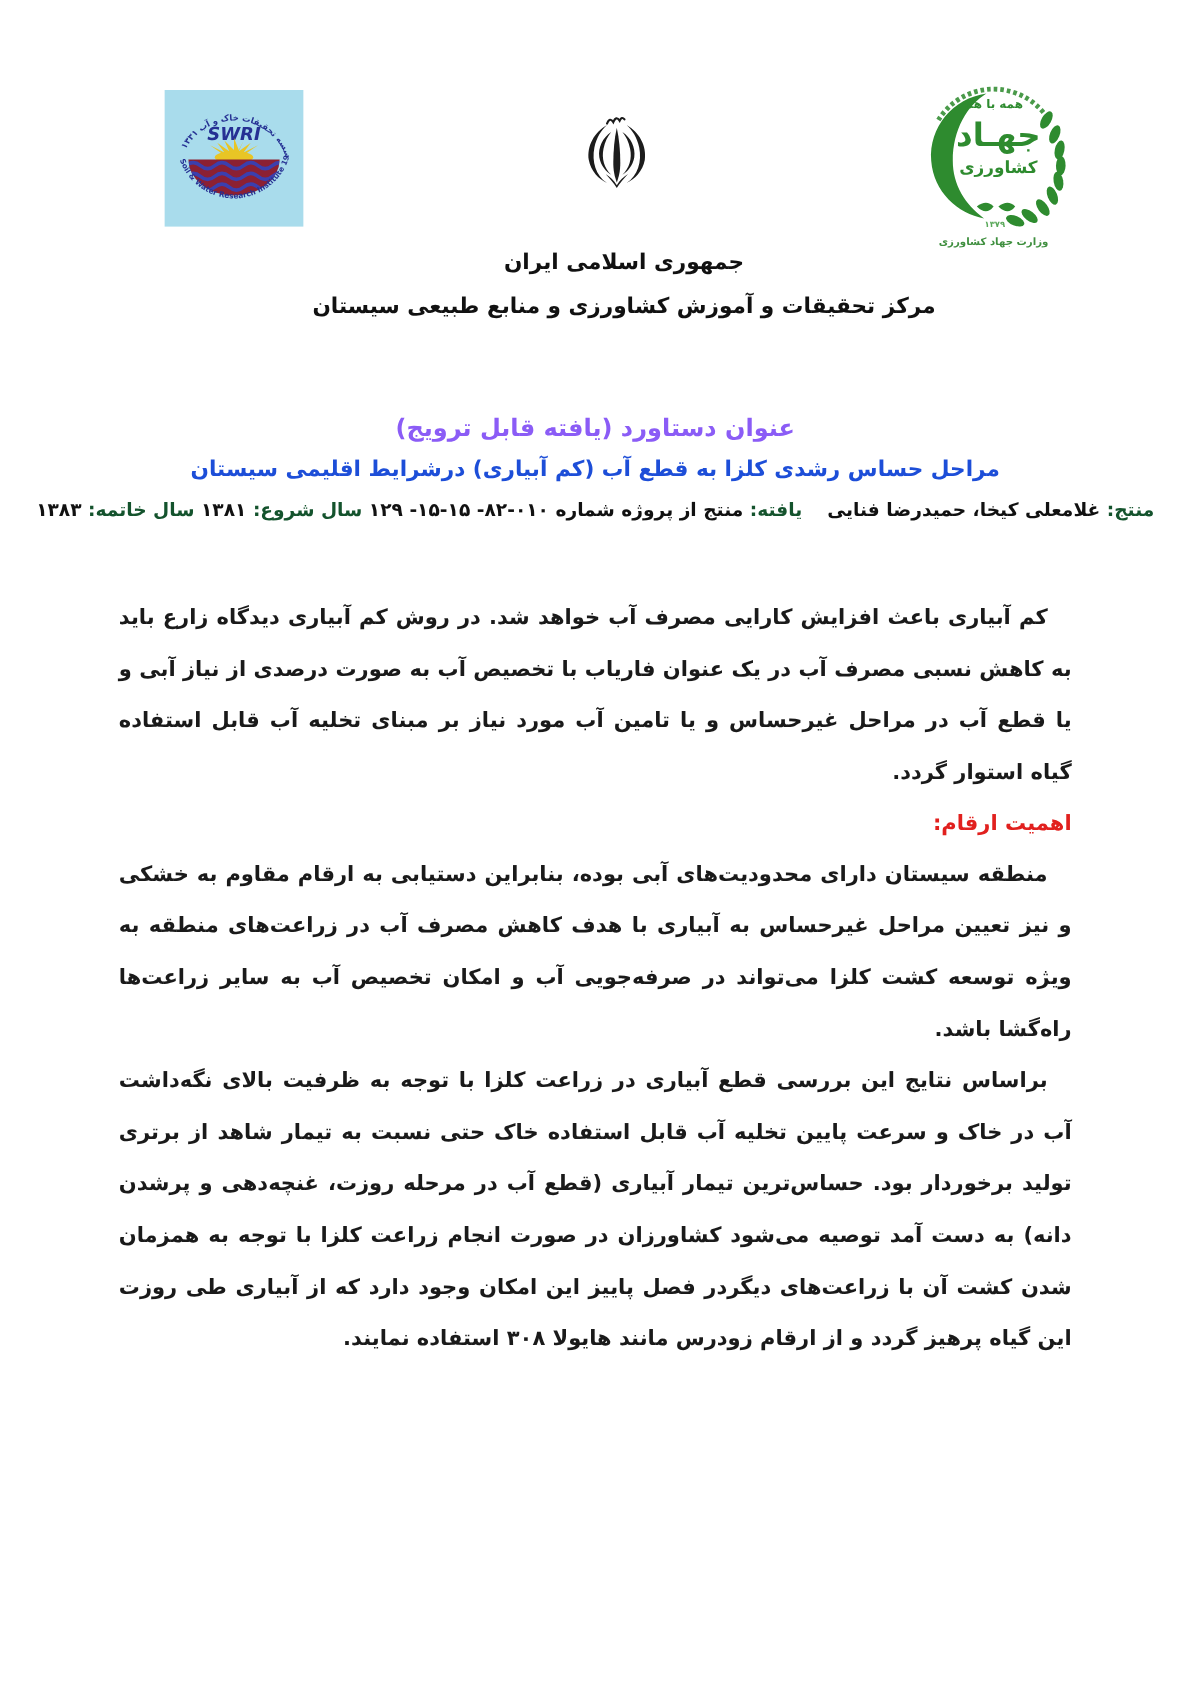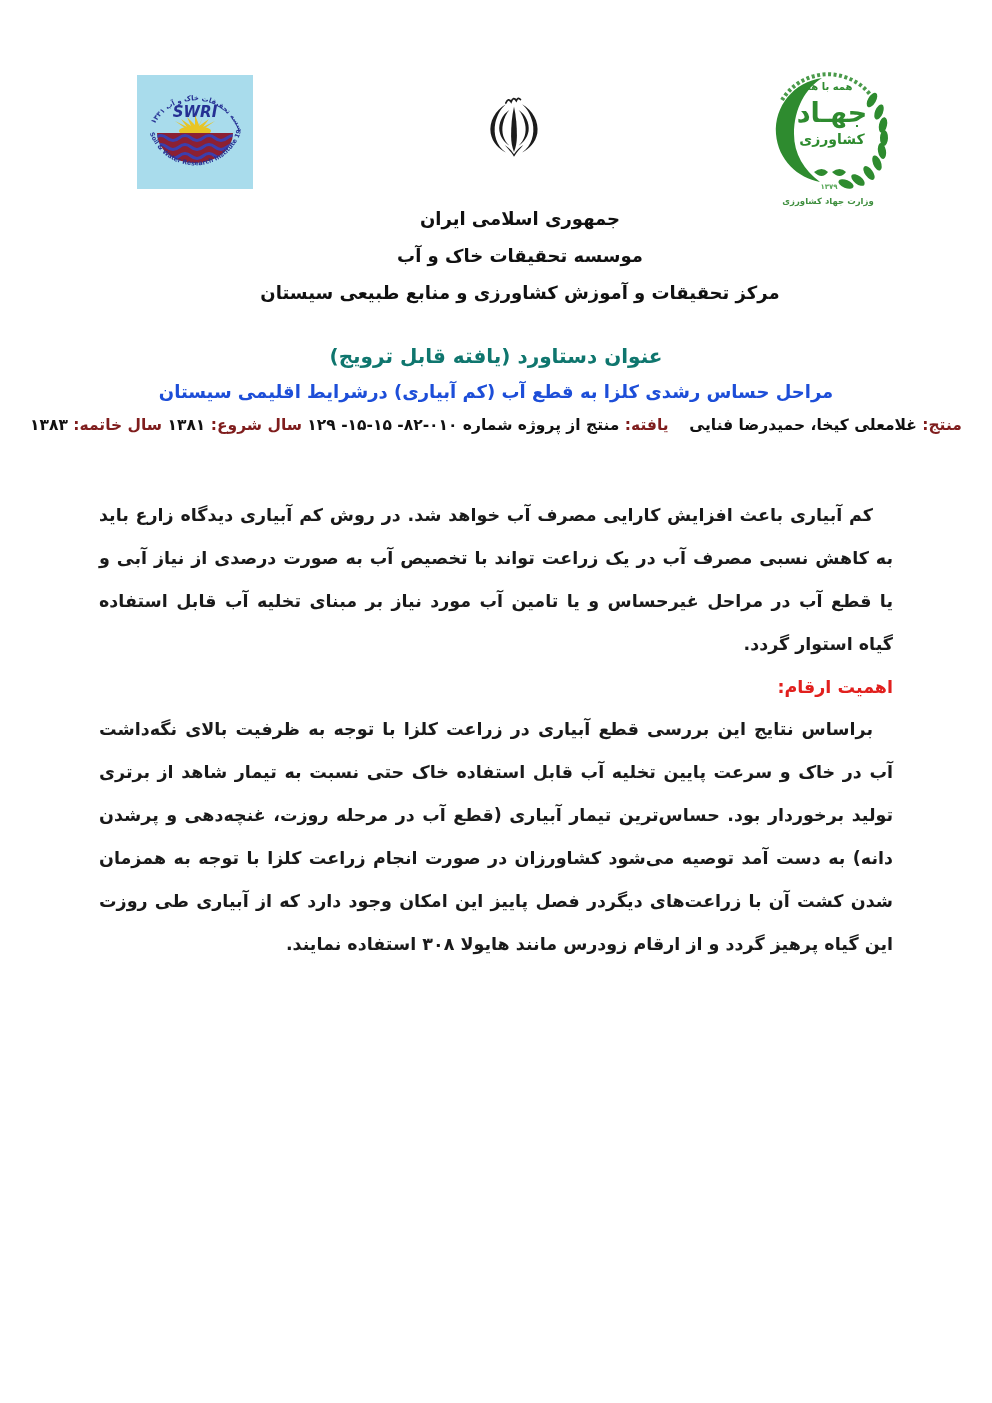--- a/index.html
+++ b/index.html
@@ -14,24 +14,24 @@
   .logo-emblem { position:absolute; left:477px; top:96px;  width:74px;  height:70px;  }
   .logo-jahad  { position:absolute; left:752px; top:56px;  width:152px; height:152px; }
   .logo-swri svg, .logo-emblem svg, .logo-jahad svg { width:100%; height:100%; display:block; }
 
   
   .header-block { position:absolute; top:200px; left:0; width:100%; text-align:center; direction:rtl; }
   .header-line  { font-size:18px; font-weight:bold; line-height:37px; color:#111;padding-left:48px; }
 
   
   .title-block { position:absolute; top:341px; left:0; width:100%; text-align:center; direction:rtl; }
-  .doc-title    { font-size:20px; font-weight:bold; color:#0f766e; line-height:30px; margin-bottom:7px; }
+  .doc-title    { font-size:20px; font-weight:bold; color:#8b5cf6; line-height:30px; margin-bottom:7px; }
   .doc-subtitle { font-size:18px; font-weight:bold; color:#1d4ed8;   line-height:28px; margin-bottom:6px; }
   .doc-meta     { font-size:15.5px; font-weight:bold; color:#111; line-height:26px; white-space:nowrap; }
-  .doc-meta .lbl { color:#7f1d1d; }
+  .doc-meta .lbl { color:#14532d; }
   .doc-meta .gap { display:inline-block; width:10px; }
 
   
   .content { position:absolute; top:494px; right:99px; left:99px; direction:rtl; }
   .section-heading {
     font-size:17.5px; font-weight:bold; color:#e1201e;
     line-height:42px; text-align:right;
   }
   .para {
     font-size:17.5px; font-weight:bold; color:#1a1a1a;
@@ -123,41 +123,41 @@
       <text x="76" y="34" text-anchor="middle" font-size="10" font-weight="bold" fill="#2e8b2f">همه با هم</text>
       <text x="80" y="66" text-anchor="middle" font-size="27" font-weight="bold" fill="#2e8b2f">جهـاد</text>
       <text x="80" y="88" text-anchor="middle" font-size="14" font-weight="bold" fill="#2e8b2f">کشاورزی</text>
       <text x="77" y="133" text-anchor="middle" font-size="7" font-weight="bold" fill="#5aa85a">۱۳۷۹</text>
       <text x="76" y="148" text-anchor="middle" font-size="8.5" font-weight="bold" fill="#3f8f3f">وزارت جهاد کشاورزی</text>
     </svg>
   </div>
 
   <div class="header-block">
     <div class="header-line">جمهوری اسلامی ایران</div>
-    <div class="header-line">موسسه تحقیقات خاک و آب</div>
     <div class="header-line">مرکز تحقیقات و آموزش کشاورزی و منابع طبیعی سیستان</div>
   </div>
 
   <div class="title-block">
     <div class="doc-title">عنوان دستاورد (یافته قابل ترویج)</div>
     <div class="doc-subtitle">مراحل حساس رشدی کلزا به قطع آب (کم آبیاری) درشرایط اقلیمی سیستان</div>
     <div class="doc-meta">
       <span class="lbl">منتج:</span>
       <span>غلامعلی کیخا، حمیدرضا فنایی</span>
       <span class="gap"></span>
       <span class="lbl">یافته:</span>
       <span>منتج از پروژه شماره ۰۱۰-۸۲- ۱۵-۱۵- ۱۲۹</span>
       <span class="lbl">سال شروع:</span>
       <span>۱۳۸۱</span>
       <span class="lbl">سال خاتمه:</span>
       <span>۱۳۸۳</span>
     </div>
   </div>
 
   <div class="content">
-    <p class="para">کم آبیاری باعث افزایش کارایی مصرف آب خواهد شد. در روش کم آبیاری دیدگاه زارع باید به کاهش نسبی مصرف آب در یک زراعت تواند با تخصیص آب به صورت درصدی از نیاز آبی و یا قطع آب در مراحل غیرحساس و یا تامین آب مورد نیاز بر مبنای تخلیه آب قابل استفاده گیاه استوار گردد.</p>
+    <p class="para">کم آبیاری باعث افزایش کارایی مصرف آب خواهد شد. در روش کم آبیاری دیدگاه زارع باید به کاهش نسبی مصرف آب در یک عنوان فاریاب با تخصیص آب به صورت درصدی از نیاز آبی و یا قطع آب در مراحل غیرحساس و یا تامین آب مورد نیاز بر مبنای تخلیه آب قابل استفاده گیاه استوار گردد.</p>
 
     <div class="section-heading">اهمیت ارقام:</div>
+    <p class="para">منطقه سیستان دارای محدودیت‌های آبی بوده، بنابراین دستیابی به ارقام مقاوم به خشکی و نیز تعیین مراحل غیرحساس به آبیاری با هدف کاهش مصرف آب در زراعت‌های منطقه به ویژه توسعه کشت کلزا می‌تواند در صرفه‌جویی آب و امکان تخصیص آب به سایر زراعت‌ها راه‌گشا باشد.</p>
 
     <p class="para">براساس نتایج این بررسی قطع آبیاری در زراعت کلزا با توجه به ظرفیت بالای نگه‌داشت آب در خاک و سرعت پایین تخلیه آب قابل استفاده خاک حتی نسبت به تیمار شاهد از برتری تولید برخوردار بود. حساس‌ترین تیمار آبیاری (قطع آب در مرحله روزت، غنچه‌دهی و پرشدن دانه) به دست آمد توصیه می‌شود کشاورزان در صورت انجام زراعت کلزا با توجه به همزمان شدن کشت آن با زراعت‌های دیگردر فصل پاییز این امکان وجود دارد که از آبیاری طی روزت این گیاه پرهیز گردد و از ارقام زودرس مانند هایولا ۳۰۸ استفاده نمایند.</p>
   </div>
 
 </div>
 
 </body></html>

